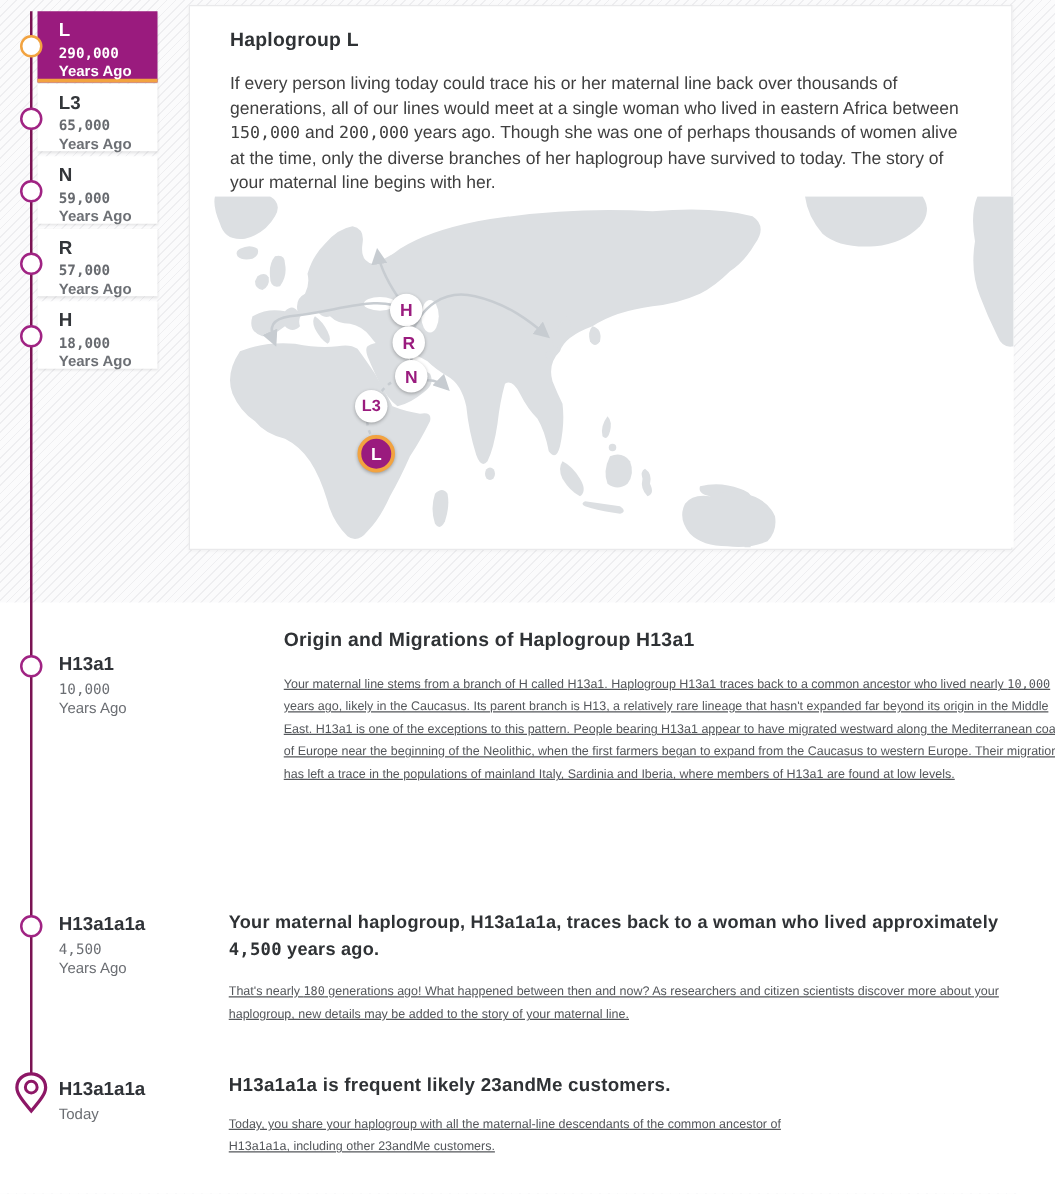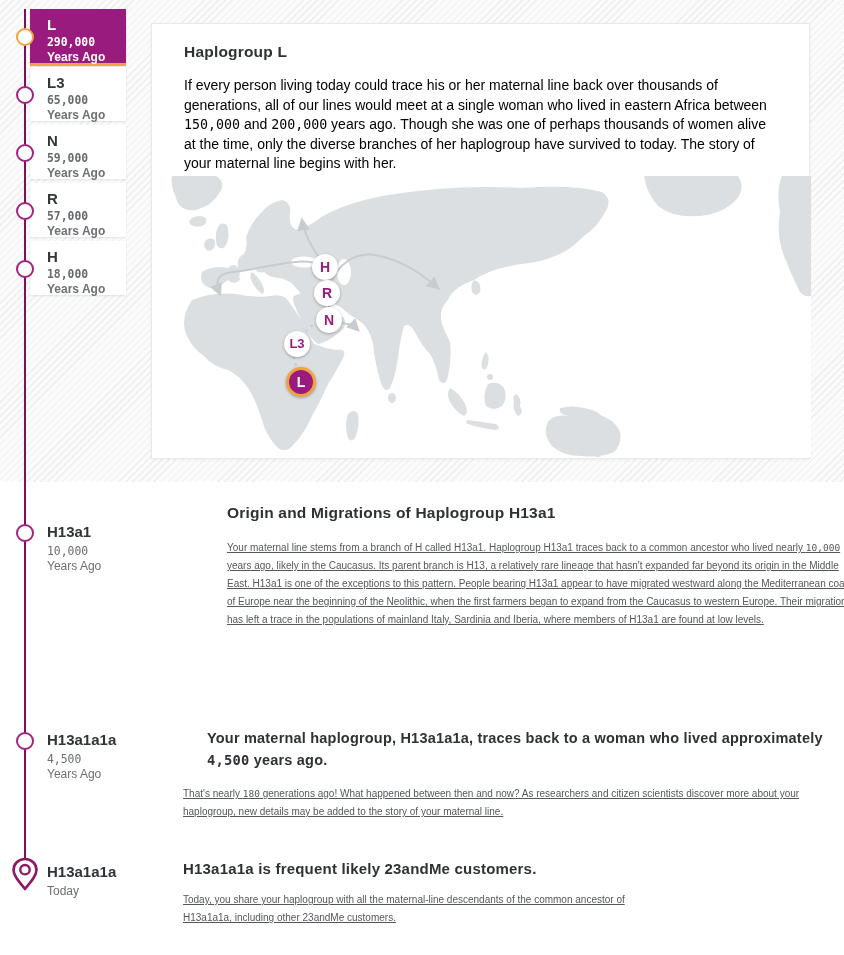--- a/index.html
+++ b/index.html
@@ -32,44 +32,44 @@
   .tc-1{top:67px;} .tc-2{top:125px;} .tc-3{top:183px;} .tc-4{top:241px;}
 
   
   .lower-label { position:absolute; left:47px; z-index:3; }
   .ll-0{top:523px;} .ll-1{top:731px;} .ll-2{top:863px;}
   .ll-name { font-size:15px; font-weight:bold; color:#303338; line-height:17px; }
   .ll-time { font-size:12px; color:#6b6e73; line-height:15px; margin-top:4px; }
   .ll-unit { font-size:12px; color:#6b6e73; line-height:14px; }
 
   
-  .main-card { position:absolute; left:151px; top:23px; width:659px; height:436px;
+  .main-card { position:absolute; left:151px; top:4px; width:659px; height:436px;
     background:#ffffff; border:1px solid #e9e9eb; box-shadow:0 1px 3px rgba(0,0,0,0.05); z-index:2; }
   .main-card h2 { margin:19px 32px 0; font-size:15.5px; font-weight:bold; color:#2f3235; letter-spacing:.2px; }
-  .main-card p  { margin:15px 34px 0 32px; font-size:14px; line-height:19.5px; color:#000000; }
+  .main-card p  { margin:15px 34px 0 32px; font-size:14px; line-height:19.5px; color:#404040; }
 
   .map { position:absolute; left:0; top:152px; width:659px; height:281px; overflow:hidden; background:#ffffff; }
   .map svg.world { position:absolute; left:0; top:0; }
   .mk { position:absolute; width:26px; height:26px; border-radius:50%; background:#ffffff;
     color:#9A1B7E; font-size:14px; font-weight:bold; text-align:center; line-height:26px;
     box-shadow:0 1px 3px rgba(0,0,0,0.3); }
   .mk-h{left:160px; top:78px;} .mk-r{left:162px; top:104px;} .mk-n{left:164px; top:131px;}
   .mk-l3{left:132px; top:155px; font-size:13px;}
   .mk-l{left:134px; top:191px; width:30px; height:30px; background:#9A1B7E; color:#ffffff;
     border:3px solid #F2A340; line-height:24px;}
 
   
   .sec { position:absolute; left:183px; width:629px; z-index:2; }
   .sec h3 { font-size:15px; font-weight:bold; color:#2f3235; letter-spacing:.2px; line-height:22px; }
   .sec p  { margin-top:11px; font-size:10px; line-height:18px; color:#54575b;text-decoration:underline; }
   .sec-h13a1 { top:502px;margin-left:44px; }
   .sec-h13a1 h3 { font-size:15.5px; }
   .sec-h13a1 p { margin-top:15px; }
   .sec-h13a1a1a { top:727px; }
-  .sec-h13a1a1a h3 { font-size:14.5px; line-height:22px; width:620px;margin-left:24px; }
+  .sec-h13a1a1a h3 { font-size:14.5px; line-height:22px; width:620px; }
   .sec-h13a1a1a p { margin-top:14px; }
   .sec-today { top:858px; }
   .sec-today p { width:450px; }
 
   .stat { position:absolute; left:626px; top:862px; width:214px; text-align:center; z-index:2; }
   .stat-value { font-size:23px; font-weight:bold; color:#9C1580; letter-spacing:.5px; }
   .stat-caption { margin-top:7px; font-size:12.5px; font-weight:bold; color:#64676b;
     line-height:17px; white-space:pre-line; }
 
   

